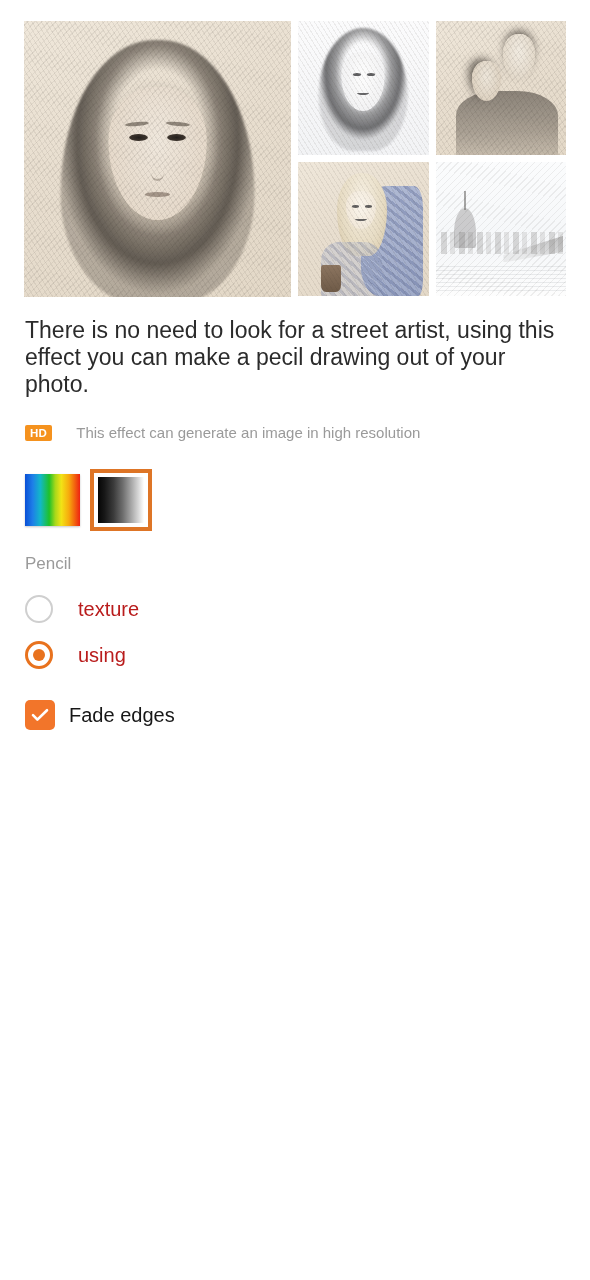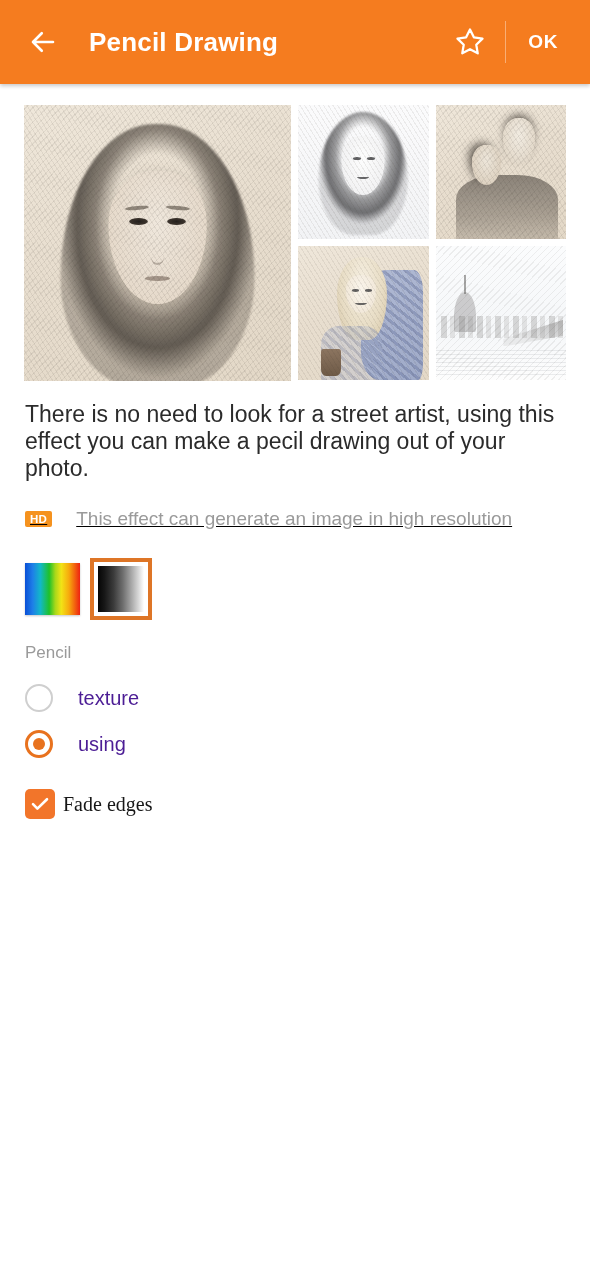--- a/index.html
+++ b/index.html
@@ -323,39 +323,38 @@
   .desc {
     margin: 20px 25px 0 25px;
     color: #2B2B2B;
     font-size: 23px;
     line-height: 27px;
     max-width: 540px;
   }
 
   .hd-row {
     display: flex;
-    align-items: center;
+    align-items: flex-end;
     margin: 26px 25px 0 25px;
-    text-decoration: underline;
   }
   .hd-badge {
     flex: 0 0 auto;
     background: #F5921E;
     color: #ffffff;
     font-size: 11.5px;
     font-weight: bold;
     letter-spacing: 0.3px;
     padding: 3px 5px 2px 5px;
     border-radius: 2px;
     line-height: 1;
   }
   .hd-text {
     margin-left: 24px;
     color: #9A9A9A;
-    font-size: 19px;
+    font-size: 15px;
     white-space: nowrap;
   }
 
   
   .pick-row {
     display: flex;
     align-items: center;
     margin: 29px 25px 0 25px;
     height: 58px;
   }
@@ -464,21 +463,21 @@
   }
   .radio.on::after {
     content: "";
     width: 12px;
     height: 12px;
     border-radius: 50%;
     background: #E8721E;
   }
   .opt-label {
     margin-left: 25px;
-    color: #4c1d95;
+    color: #b91c1c;
     font-size: 20px;
   }
 
   .check-row {
     display: flex;
     align-items: center;
     margin: 14px 25px 0 25px;
     height: 46px;
     cursor: pointer;
   }
@@ -486,46 +485,30 @@
     width: 30px;
     height: 30px;
     flex: 0 0 30px;
     border-radius: 5px;
     background: #F2752A;
     display: flex;
     align-items: center;
     justify-content: center;
   }
   .check-label {
-    margin-left: 8px;
+    margin-left: 14px;
     color: #171717;
     font-size: 20px;
-    font-family: Liberation Serif, serif;
   }
 </style>
 </head>
 <body>
 
 <div id="app">
 
-  <div class="appbar">
-    <div class="back-btn">
-      <svg width="30" height="30" viewBox="0 0 24 24" fill="none">
-        <path d="M20 12H4M4 12L11 5M4 12L11 19" stroke="#ffffff" stroke-width="2.1" stroke-linecap="round" stroke-linejoin="round"></path>
-      </svg>
-    </div>
-    <div class="appbar-title">Pencil Drawing</div>
-    <div class="star-btn">
-      <svg width="32" height="32" viewBox="0 0 24 24" fill="none">
-        <path d="M12 2.6l2.9 5.9 6.5.95-4.7 4.58 1.11 6.47L12 17.44 6.19 20.5l1.11-6.47L2.6 9.45l6.5-.95L12 2.6z" stroke="#ffffff" stroke-width="1.7" stroke-linejoin="round" fill="none"></path>
-      </svg>
-    </div>
-    <div class="appbar-divider"></div>
-    <div class="ok-btn">OK</div>
-  </div>
 
   <div class="gallery">
 
     <div class="gallery-main paper-warm">
       <div class="p1-hair"></div>
       <div class="p1-face"></div>
       <div class="p1-brow l"></div>
       <div class="p1-brow r"></div>
       <div class="p1-eye l"></div>
       <div class="p1-eye r"></div>

